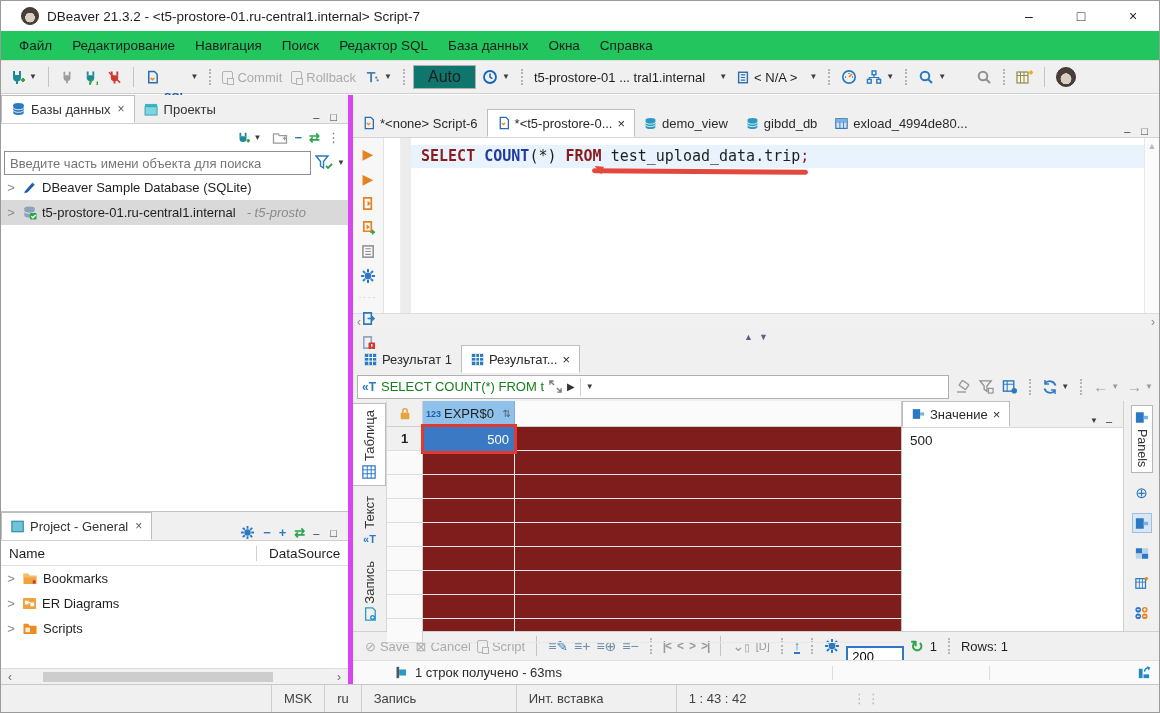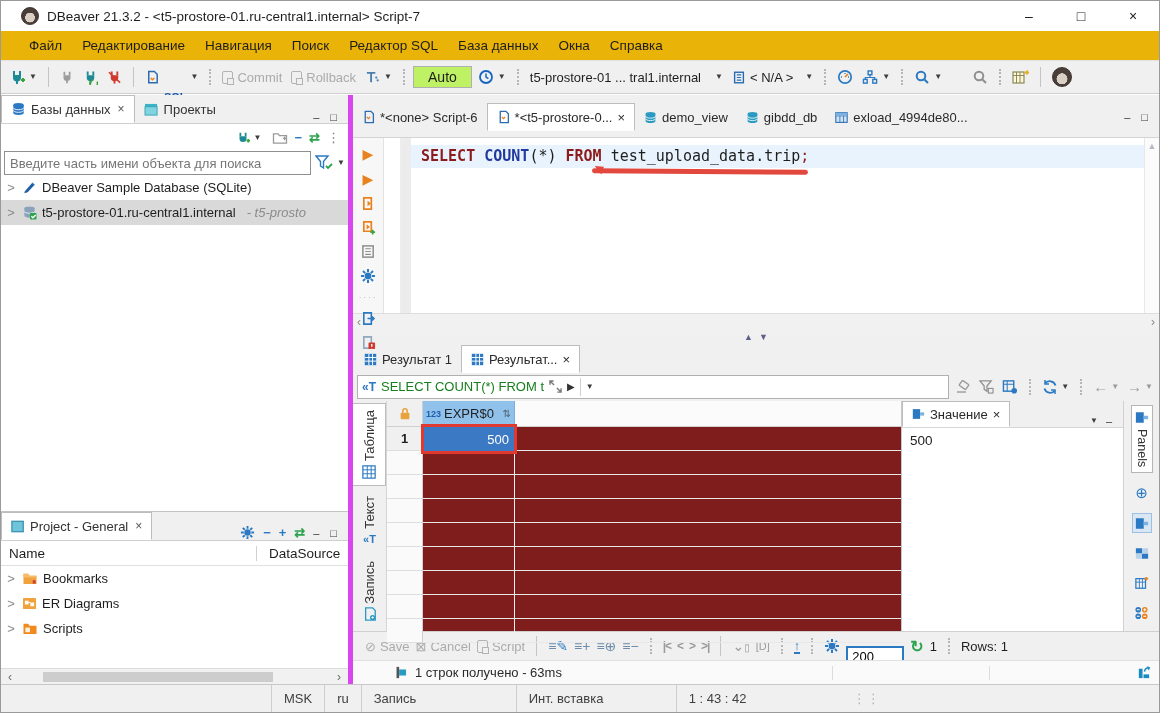--- a/index.html
+++ b/index.html
@@ -8,31 +8,31 @@
   .app { position:relative; width:1160px; height:713px; background:#fff; border:1px solid #9a9a9a; overflow:hidden; }
 
   
   .titlebar { height:30px; display:flex; align-items:center; padding-left:20px; gap:8px; background:#fff; }
   .beaver { width:18px; height:18px; border-radius:50%; background:radial-gradient(circle at 50% 60%, #d9cfc4 0 38%, #4a3f38 40%); border:1px solid #3a322c; }
   .titlebar .title { font-size:13.5px; }
   .win-controls { margin-left:auto; display:flex; height:30px; }
   .win-btn { width:52px; display:flex; align-items:center; justify-content:center; font-size:14px; color:#222; }
 
   
-  .menubar { height:29px; display:flex; align-items:center; padding-left:18px; background:#eab308; }
+  .menubar { height:29px; display:flex; align-items:center; padding-left:8px; background:#22c55e; }
   .menu-item { padding:4px 10px; font-size:13.5px; }
 
   
   .maintoolbar { height:34px; background:#f0f0f0; border-top:1px solid #e2e2e2; border-bottom:1px solid #cfcfcf; display:flex; align-items:center; padding:0 5px; gap:3px; }
   .tbtn { display:flex; align-items:center; gap:4px; padding:3px 3px; white-space:nowrap; }
   .tsep { width:1px; height:20px; background:#c4c4c4; margin:0 5px; }
   .tdots { width:2px; height:16px; border-left:2px dotted #b5b5b5; margin:0 5px; }
   .caret { font-size:8px; color:#3c3c3c; line-height:1; }
   .grayed { color:#ababab; }
-  .combo { background:#bef264; border:1px solid #b0b0b0; padding:2px 14px; font-size:14px; }
+  .combo { background:#0f766e; border:1px solid #b0b0b0; padding:2px 14px; font-size:16px; }
   .sqlword { color:#1c57a8; font-weight:bold; font-size:11px;margin-top:39px; }
   .doc-ic { width:11px; height:13px; border:1.6px solid #b3b3b3; border-radius:2px; position:relative; }
   .doc-ic::after { content:""; position:absolute; right:-2px; bottom:-2px; width:5px; height:5px; background:#f0f0f0; border:1.4px solid #b3b3b3; }
 
   
   .main { position:absolute; top:94px; bottom:28px; left:0; right:0; display:flex; }
   .leftcol { width:352px; display:flex; flex-direction:column; border-right:5px solid #d946ef; }
   .rightcol { flex:1; display:flex; flex-direction:column; background:#f0f0f0; min-width:0; }
 
   
@@ -57,21 +57,21 @@
   
   .project-panel { flex:1; display:flex; flex-direction:column; background:#fff; border-top:1px solid #c3c3c3; }
   .pp-header { height:25px; display:flex; align-items:center; border-bottom:1px solid #e0e0e0; font-size:13.5px; }
   .pp-header .c1 { flex:1; padding-left:8px; }
   .pp-header .c2 { width:92px; border-left:1px solid #d0d0d0; padding-left:12px; }
   .hscroll { height:16px; background:#f1f1f1; border-top:1px solid #dcdcdc; display:flex; align-items:center; margin-top:auto; }
   .hscroll .thumb { height:10px; background:#cdcdcd; flex:0 0 230px; margin-left:24px; }
   .hscroll .arr { color:#6a6a6a; font-size:12px; width:18px; text-align:center; }
 
   
-  .etabs { height:42px; display:flex; align-items:center; background:#f0f0f0; padding-top:2px; }
+  .etabs { height:42px; display:flex; align-items:flex-end; background:#f0f0f0; padding-top:2px; }
   .etab { display:flex; align-items:center; gap:5px; padding:5px 9px; height:28px; white-space:nowrap; color:#2a2a2a; }
   .etab.active { background:#fff; border:1px solid #bdbdbd; border-bottom:1px solid #fff; }
   .editor-body { height:176px; background:#fff; display:flex; position:relative; border-top:1px solid #d4d4d4; }
   .exec-strip { width:31px; background:#f7f7f7; border-right:1px solid #e3e3e3; display:flex; flex-direction:column; align-items:center; padding-top:8px; gap:9px; }
   .ruler { width:17px; background:#fff; border-right:1px solid #eee; }
   .foldbar { width:10px; background:#ececec; }
   .codearea { flex:1; padding-top:7px; font-family:"DejaVu Sans Mono","Liberation Mono",monospace; font-size:15px; min-width:0; }
   .codeline { background:#e9f3fd; line-height:23px; padding-left:10px; white-space:nowrap; }
   .kw { color:#8c1c1c; font-weight:bold; }
   .fn { color:#223a9e; font-weight:bold;text-align:center; }

